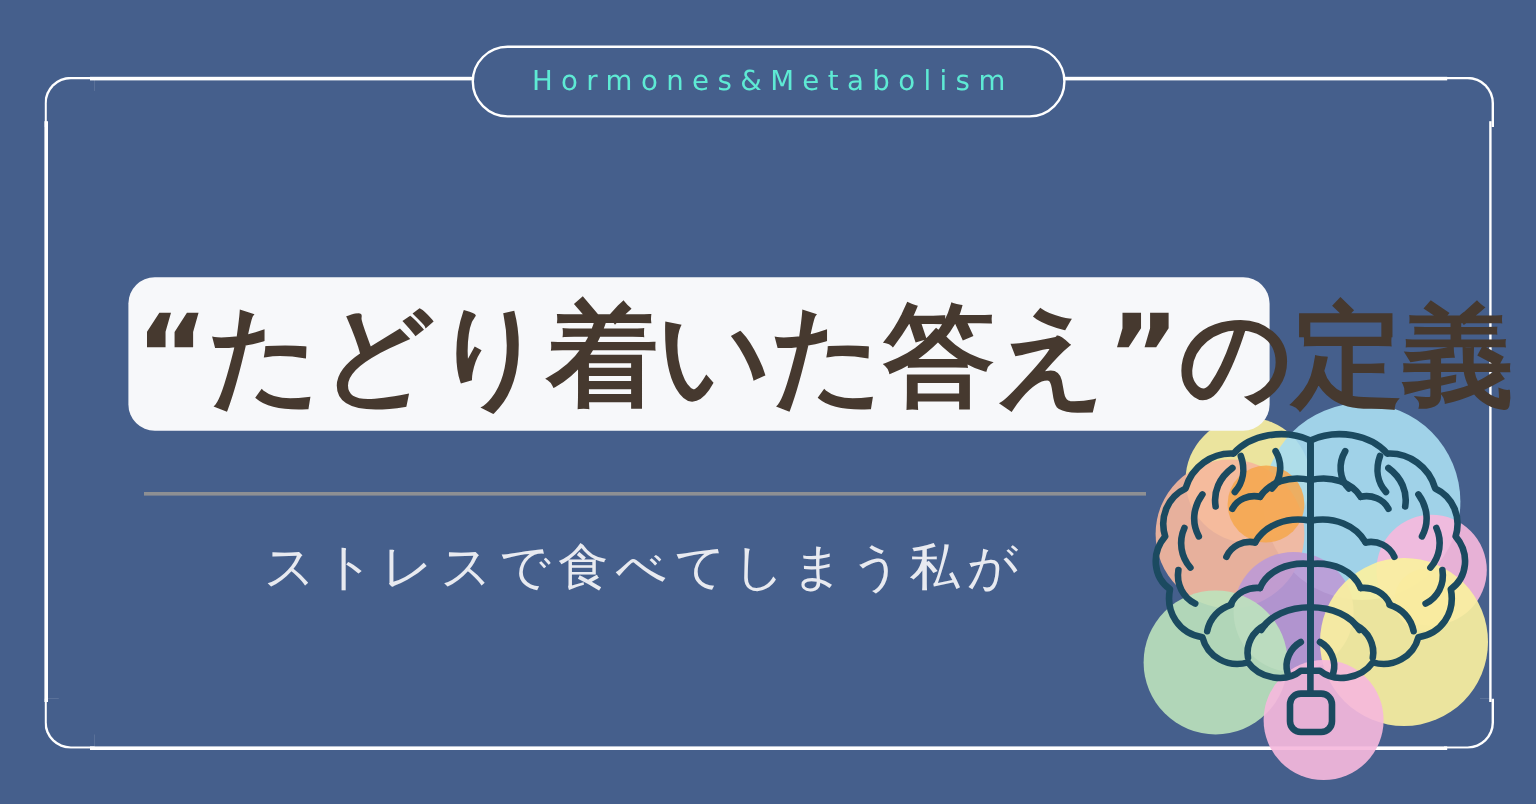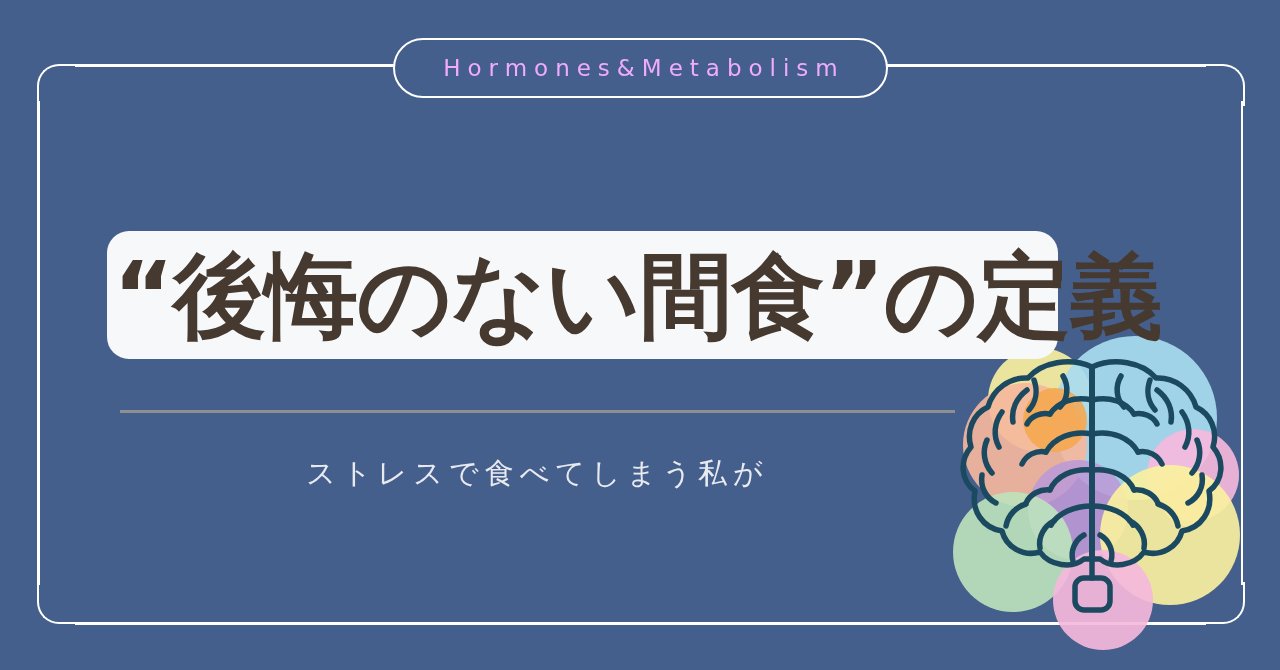--- a/index.html
+++ b/index.html
@@ -70,21 +70,21 @@
     box-sizing: border-box;
     border: 2.5px solid #FFFFFF;
     border-radius: 34px;
     background: #455F8C;
     display: flex;
     align-items: center;
     justify-content: center;
     z-index: 4;
   }
   #badge-label {
-    color: #f0abfc;
+    color: #5eead4;
     font-size: 23px;
     letter-spacing: 7px;
     text-indent: 7px;
     white-space: nowrap;
     font-family: "DejaVu Sans", sans-serif;
     font-weight: 400;
   }
 
   
   #title-box {
@@ -126,21 +126,21 @@
 
   
   #subtitle {
     position: absolute;
     left: 100px;
     top: 437px;
     width: 875px;
     text-align: center;
     z-index: 3;
     color: #E8EAF0;
-    font-size: 29px;
+    font-size: 42px;
     line-height: 72px;
     letter-spacing: 6px;
     font-family: "DejaVu Sans", "Liberation Sans", sans-serif;
   }
   .subtitle-line { display: block; }
 
   
   #illustration {
     position: absolute;
     left: 930px;
@@ -239,21 +239,21 @@
         <path d="M248 196 C246 185 238 177 228 174"></path>
         <path d="M214 218 C216 207 210 196 200 191"></path>
         <path d="M181 231 C184 221 179 210 170 205"></path>
         <path d="M220 50 C216 61 218 72 225 80"></path>
         <path d="M191 46 C185 56 186 69 194 77"></path>
       </g>
     </svg>
   </div>
 
   <div id="title-box"></div>
-  <div id="title-text">“後悔のない間食”の定義</div>
+  <div id="title-text">“たどり着いた答え”の定義</div>
 
   <div id="divider"></div>
 
   <div id="subtitle">
     <span class="subtitle-line">ストレスで食べてしまう私が</span>
   </div>
 
 </div>
 
 </body></html>

